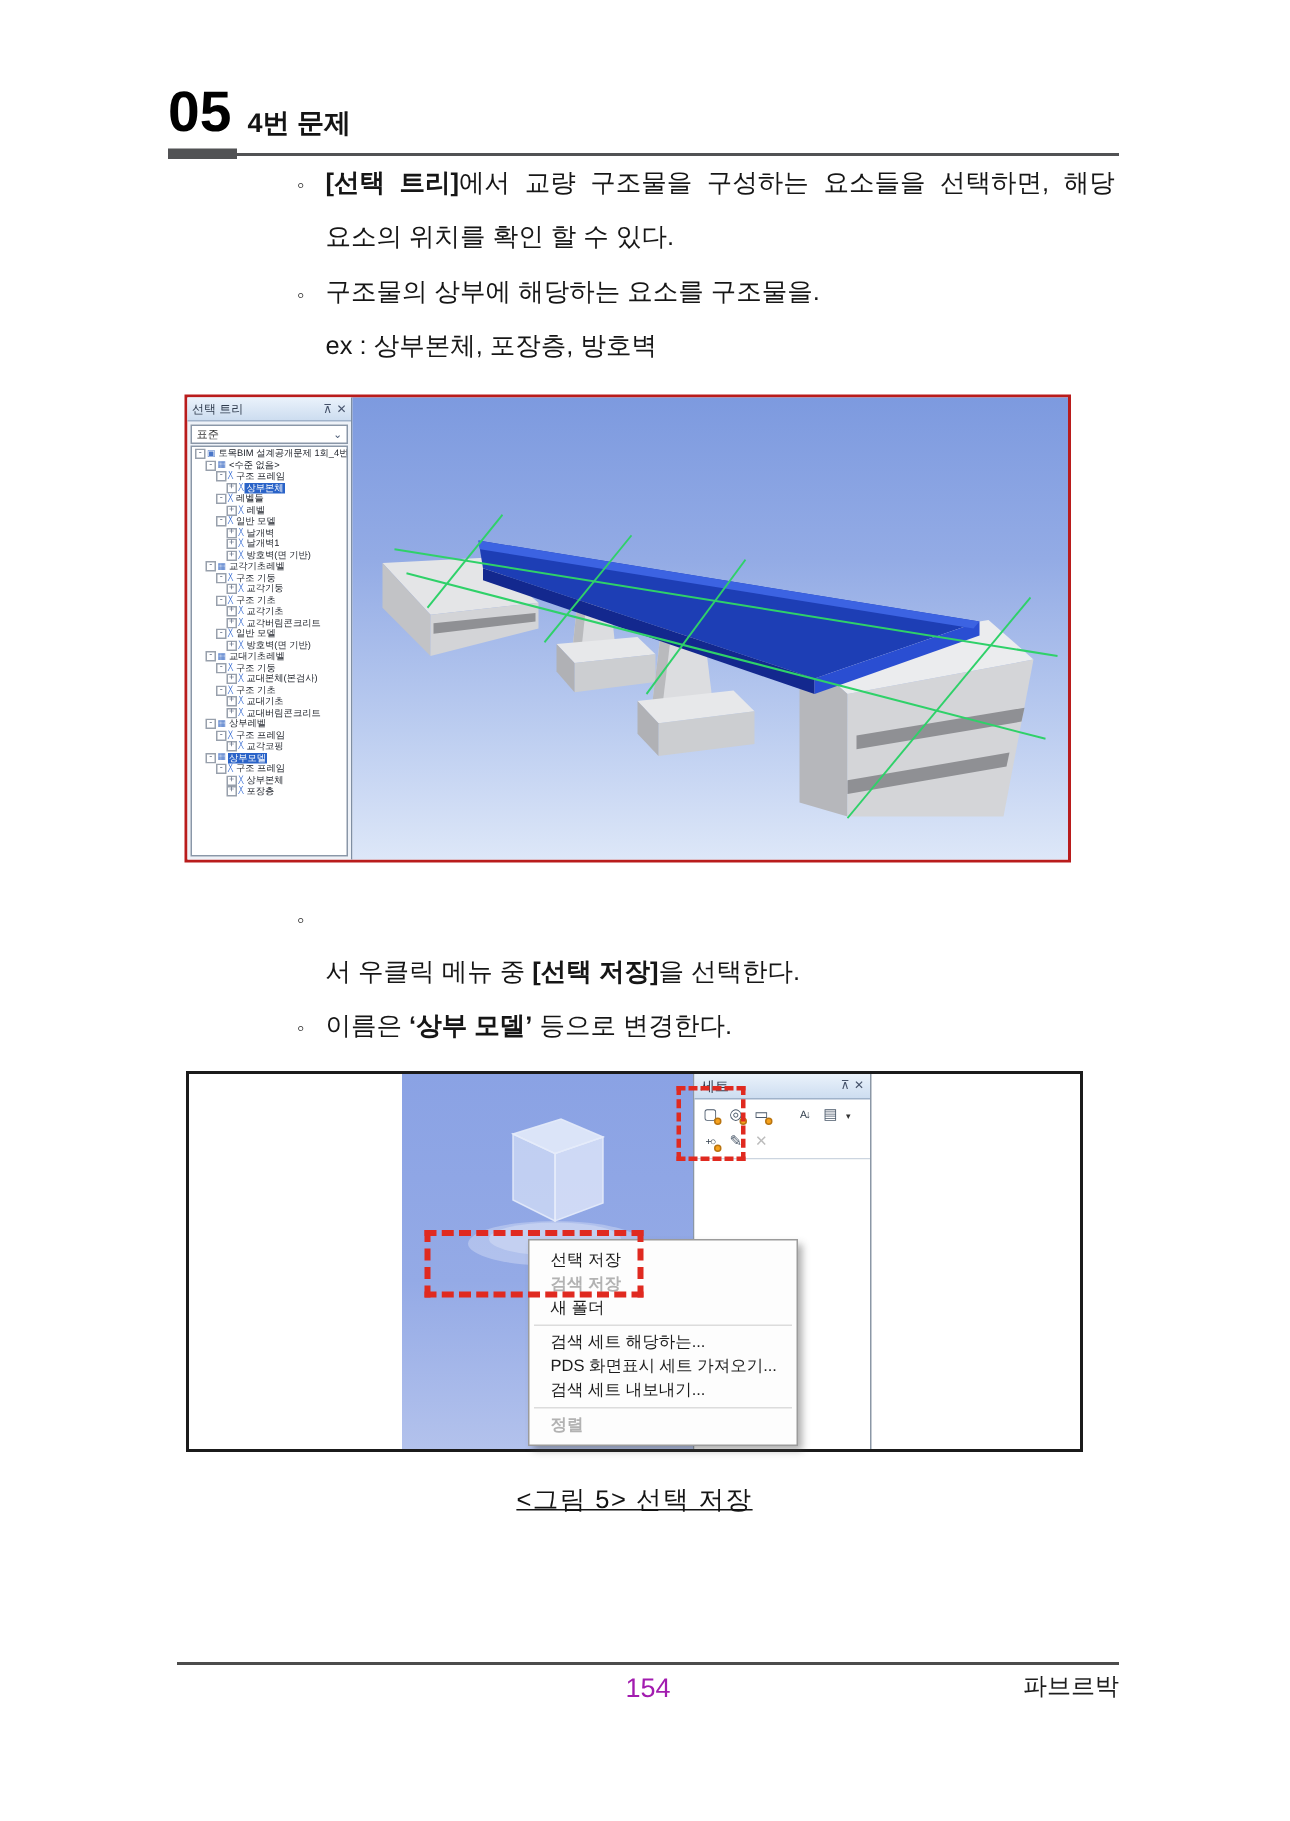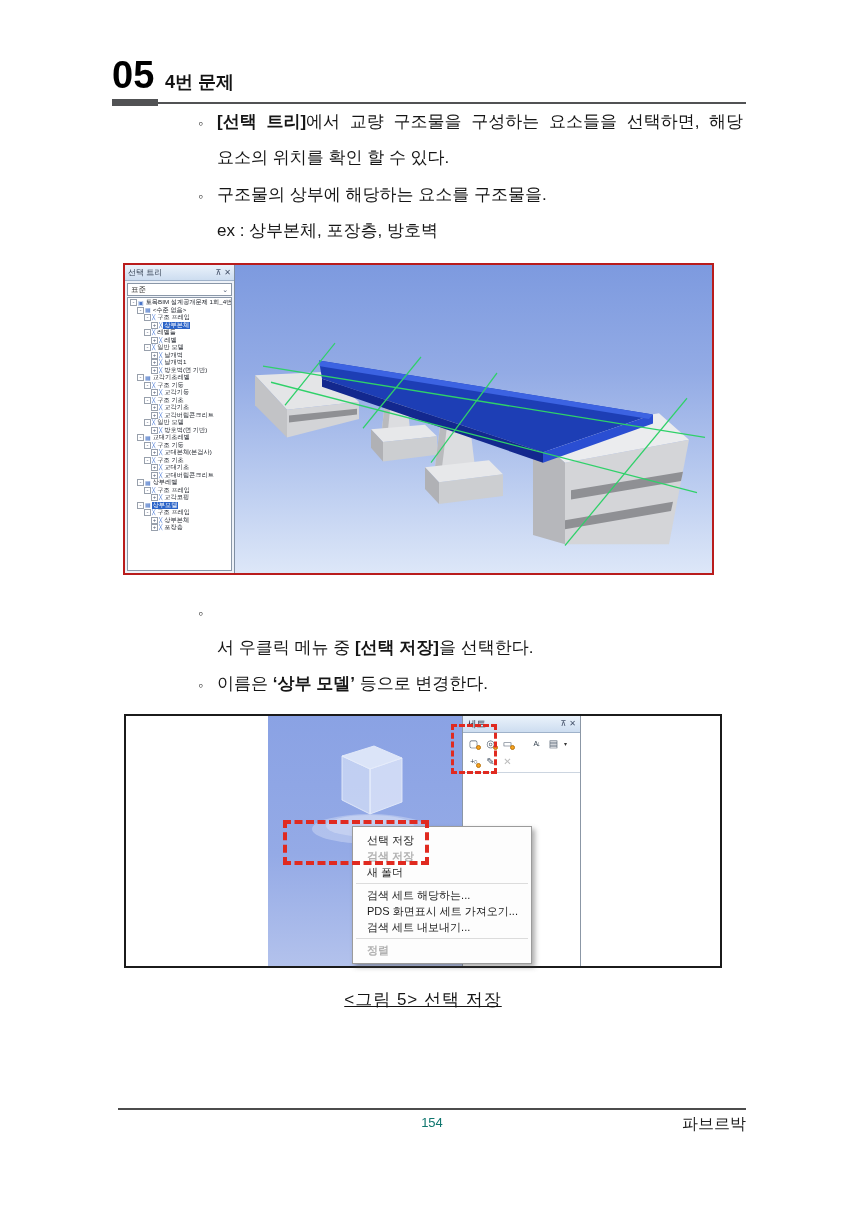--- a/index.html
+++ b/index.html
@@ -88,21 +88,21 @@
   .menu-item{height:16px;line-height:16px;font-size:11px;color:#1c1c1c;padding-left:14px;white-space:nowrap;}
   .menu-item.disabled{color:#b2b2b2;font-weight:bold;}
   .menu-sep{height:1px;background:#dcdcdc;margin:3px 3px;}
 
   .dash-mark{position:absolute;border:3px dashed #e02a20;z-index:6;background:transparent;}
   .dash1{left:325px;top:8px;width:40px;height:44px;}
   .dash2{left:157px;top:104px;width:138px;height:37px;border-width:4px;}
 
   
   .f-rule{position:absolute;left:118px;top:1108px;width:628px;height:2px;background:#4c4c4c;}
-  .f-page{position:absolute;left:118px;top:1115px;width:628px;text-align:center;font-size:13px;color:#0f766e;}
+  .f-page{position:absolute;left:118px;top:1115px;width:628px;text-align:center;font-size:18px;color:#a21caf;}
   .f-brand{position:absolute;right:114px;top:1114px;font-size:16px;color:#1d1d1d;}
 </style>
 </head>
 <body>
 
 <div class="page">
 
   <div class="h-num">05</div>
   <div class="h-bar"></div>
   <div class="h-rule"></div>

